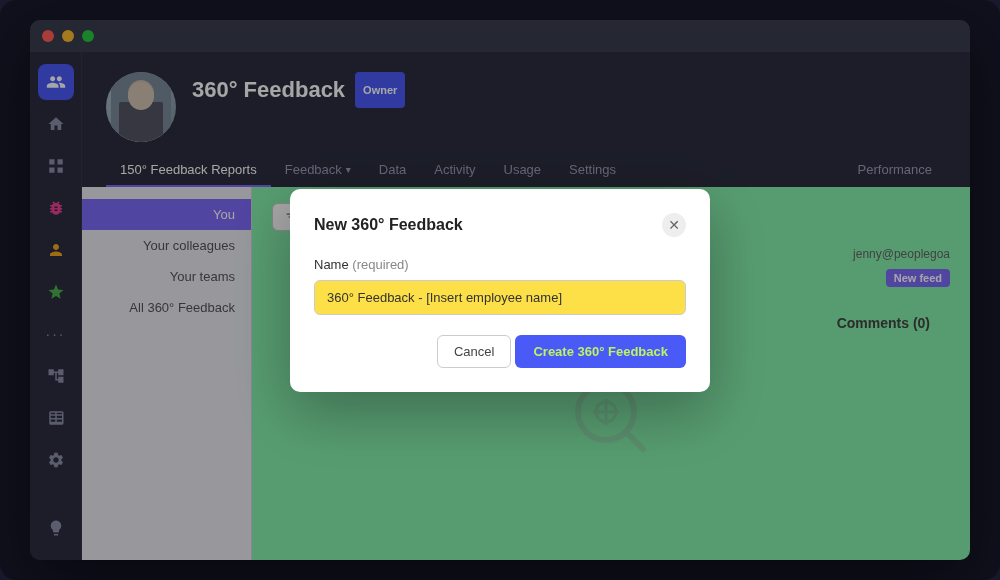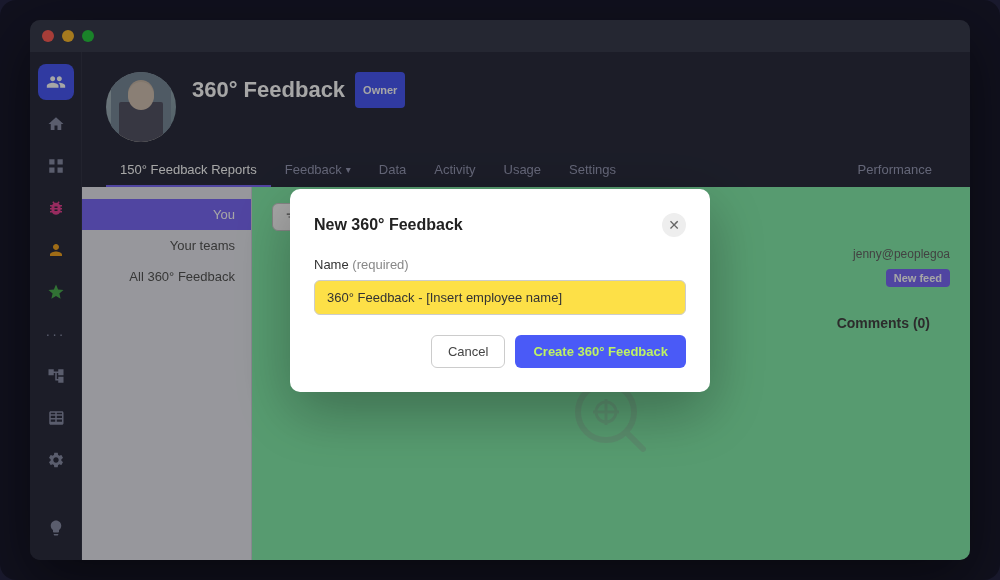--- a/index.html
+++ b/index.html
@@ -317,21 +317,21 @@
       font-size: 13px;
       color: #333;
       outline: none;
       margin-bottom: 20px;
       background: #fde047;
     }
 
     .modal-footer {
       display: flex;
       justify-content: flex-end;
-      gap: 10px;
+      gap: 4px;
     }
 
     .btn-cancel {
       background: white;
       border: 1px solid #ccc;
       border-radius: 6px;
       padding: 8px 16px;
       font-size: 13px;
       color: #444;
       cursor: pointer;
@@ -469,20 +469,23 @@
           </div>
           <div class="nav-right">Performance</div>
         </div>
       </div>
 
       <div class="content-body">
 
         <div class="sidebar-panel">
           <div class="sidebar-panel-item active">
             <span>You</span>
+          </div>
+          <div class="sidebar-panel-item">
+            <span>Your colleagues</span>
           </div>
           <div class="sidebar-panel-item">
             <span>Your teams</span>
           </div>
           <div class="sidebar-panel-item">
             <span>All 360° Feedback</span>
           </div>
         </div>
 
         <div class="main-content">

